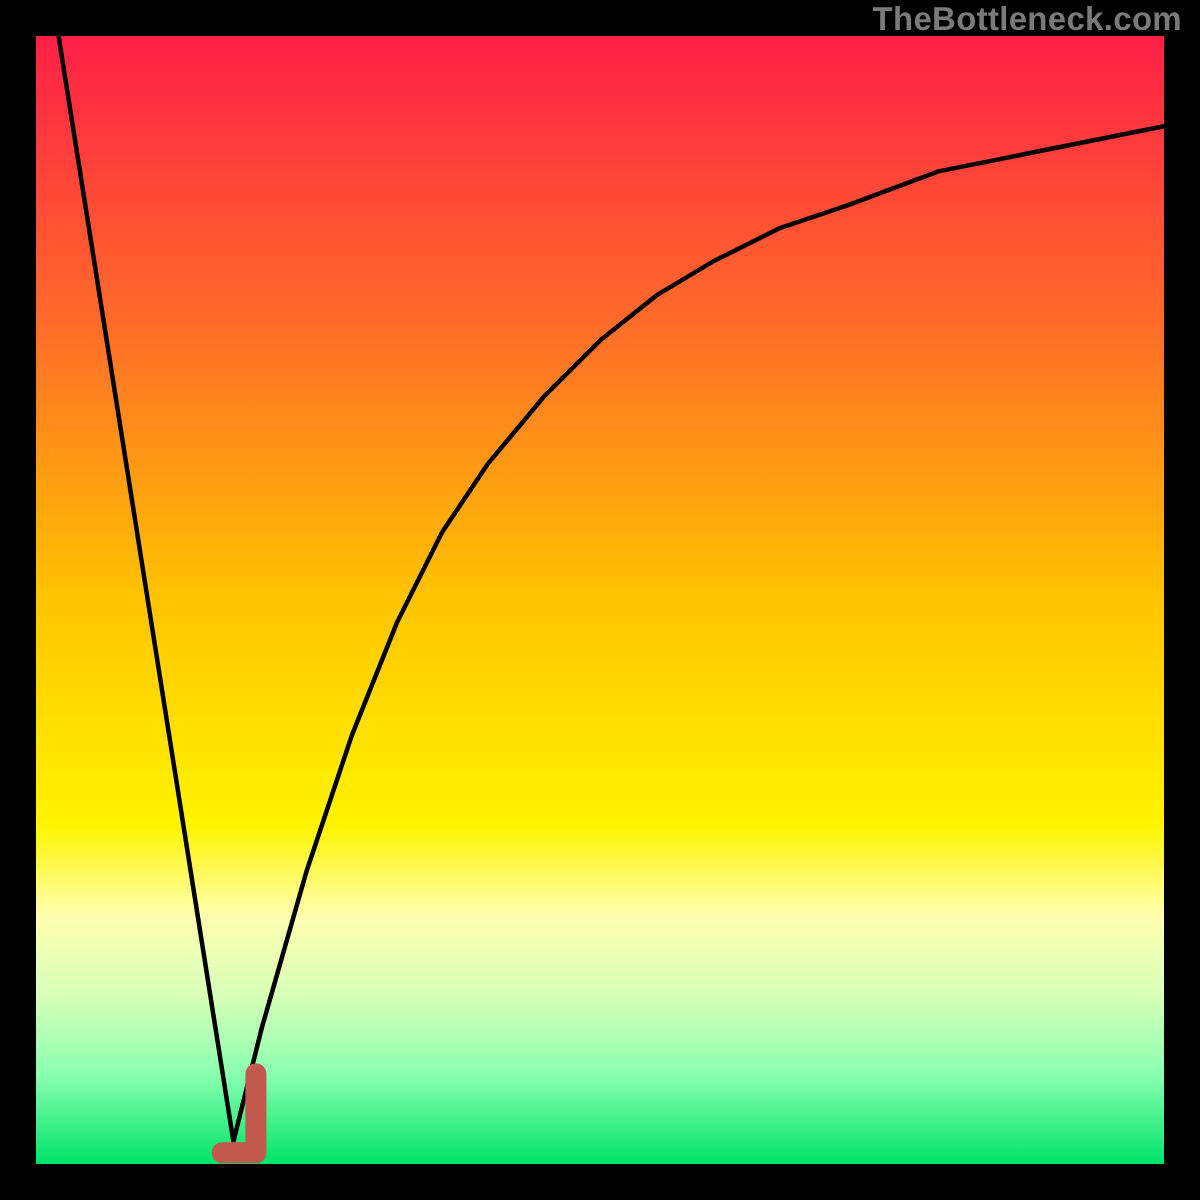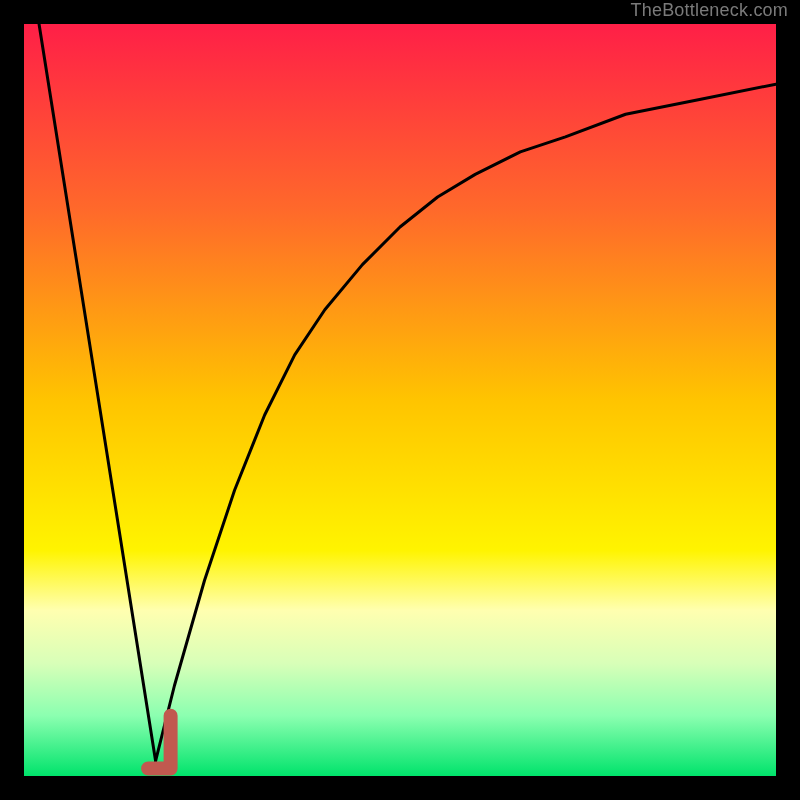--- a/index.html
+++ b/index.html
@@ -17,22 +17,22 @@
     top: 0;
     width: 800px;
     height: 800px;
     background: #000;
   }
   .watermark {
     position: absolute;
     top: 0;
     right: 12px;
     color: #7a7a7a;
-    font-size: 18px;
-    font-weight: 400;
+    font-size: 22px;
+    font-weight: 700;
     letter-spacing: 0.2px;
     user-select: none;
   }
   .plot-area {
     position: absolute;
     left: 24px;
     top: 24px;
     width: 752px;
     height: 752px;
   }

